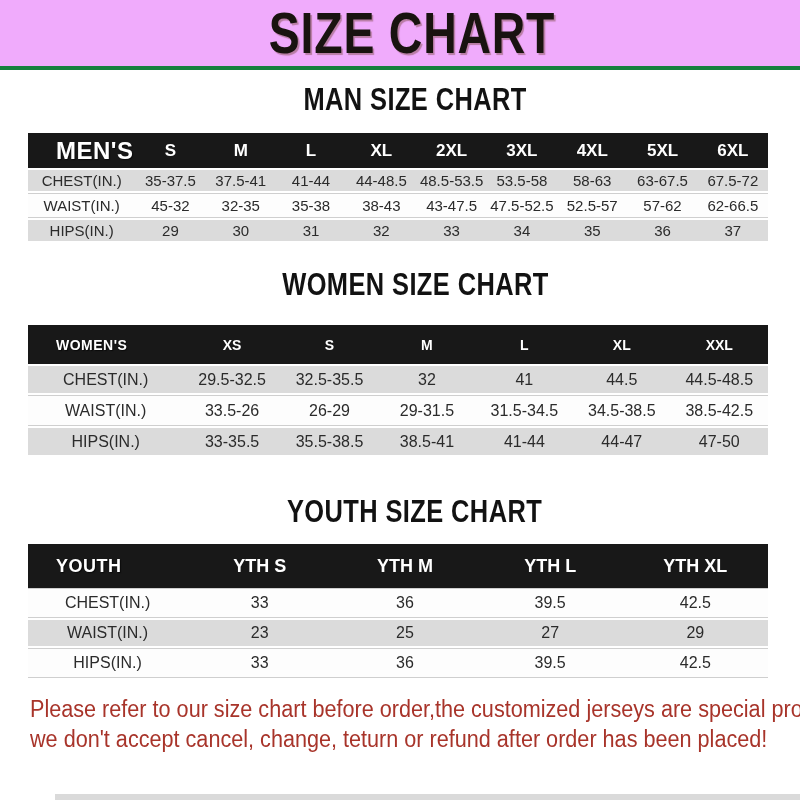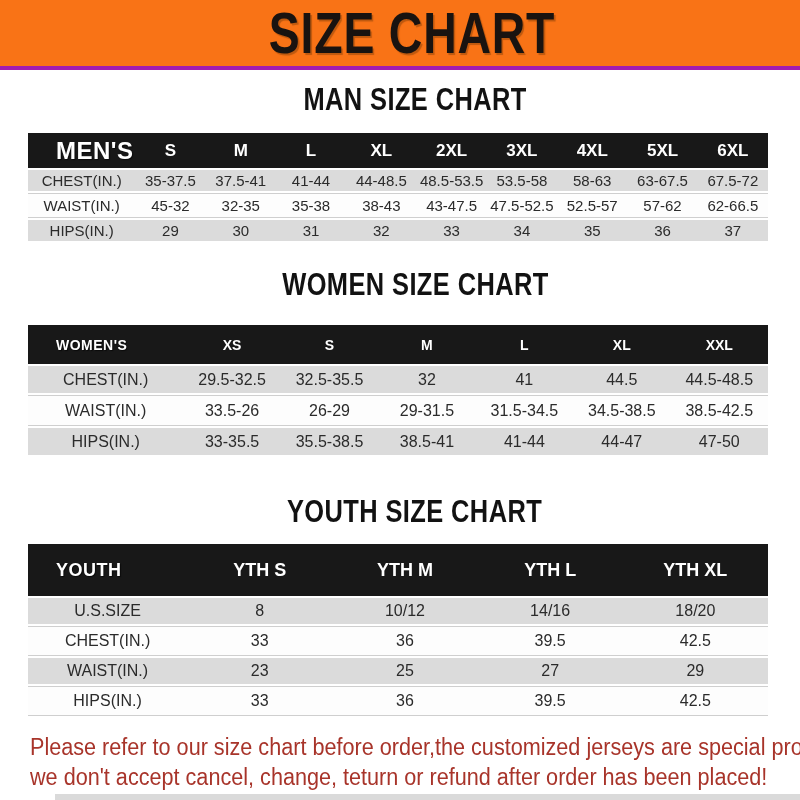--- a/index.html
+++ b/index.html
@@ -8,22 +8,22 @@
     width:800px; height:800px;
     background:#ffffff;
     font-family:"Liberation Sans", sans-serif;
     position:relative;
     overflow:hidden;
   }
 
   
   .banner {
     height:70px;
-    background:#f97316;
-    border-bottom:4px solid #a21caf;
+    background:#f0abfc;
+    border-bottom:4px solid #15803d;
     display:flex; align-items:center; justify-content:center;padding-left:24px;
   }
   .banner-title {
     display:inline-block;
     font-size:58px;
     font-weight:bold;
     color:#191310;
     line-height:1;
     letter-spacing:1px;
     transform:scaleX(0.80);
@@ -74,21 +74,21 @@
   }
   thead th.corner {
     text-align:left;
     padding-left:28px;
     font-size:24px;
     letter-spacing:0.5px;
     text-shadow:1px 1px 1px rgba(0,0,0,0.6);
   }
   #table-men   thead th { height:35px; }
   #table-women thead th { height:39px; font-size:14px; }
-  #table-youth thead th { height:52px; font-size:18px; }
+  #table-youth thead th { height:44px; font-size:18px; }
 
   #table-men   th.corner { width:14.5%; }
   #table-women th.corner { width:21%; }
   #table-youth th.corner { width:21.5%; }
 
   tbody td {
     text-align:center;
     font-size:16px;
     color:#2b2b2b;
     padding:0;
@@ -239,27 +239,20 @@
   <thead>
     <tr>
       <th class="corner">YOUTH</th>
     <th>YTH S</th>
         <th>YTH M</th>
         <th>YTH L</th>
         <th>YTH XL</th>
       </tr>
   </thead>
   <tbody>
-      <tr class="row-gray">
-        <td>U.S.SIZE</td>
-        <td>8</td>
-        <td>10/12</td>
-        <td>14/16</td>
-        <td>18/20</td>
-      </tr>
       <tr class="row-white">
         <td>CHEST(IN.)</td>
         <td>33</td>
         <td>36</td>
         <td>39.5</td>
         <td>42.5</td>
       </tr>
       <tr class="row-gray">
         <td>WAIST(IN.)</td>
         <td>23</td>

